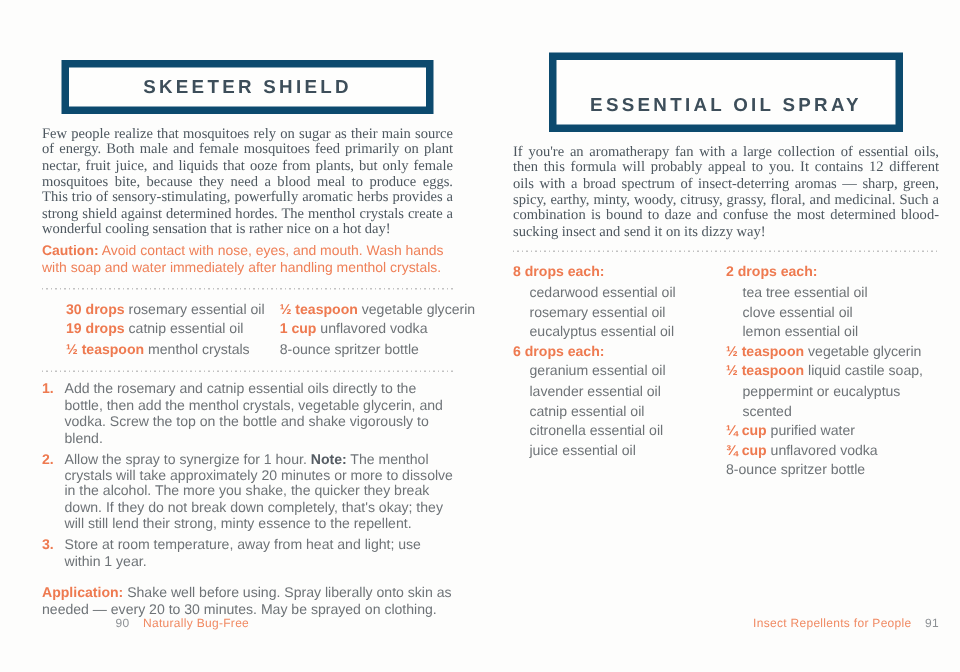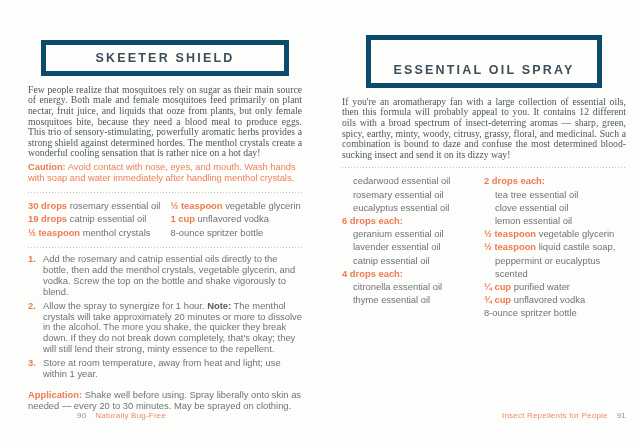--- a/index.html
+++ b/index.html
@@ -53,20 +53,21 @@
   }
 
   .ing-grid{display:flex;margin-top:1px;}
   .ing-col-a{width:52%;}
   .ing-col-b{width:48%;}
   .ing-line{
     font-size:9.4px;
     line-height:13.8px;
     color:#6e7377;
     white-space:nowrap;
+    margin-left:16px;
   }
   .qty{color:#ee7a50;font-weight:bold;}
 
   .steps{margin:5px 0 0 0;}
   .step{
     display:flex;
     font-size:9.4px;
     line-height:10.9px;
     color:#6e7377;
     margin-bottom:3px;
@@ -161,30 +162,30 @@
     <div class="title-box">
       <h1><br><span>ESSENTIAL OIL SPRAY</span></h1>
     </div>
 
     <p class="intro">If you're an aromatherapy fan with a large collection of essential oils, then this formula will probably appeal to you. It contains 12 different oils with a broad spectrum of insect-deterring aromas — sharp, green, spicy, earthy, minty, woody, citrusy, grassy, floral, and medicinal. Such a combination is bound to daze and confuse the most determined blood-sucking insect and send it on its dizzy way!</p>
 
     <div class="dotted"></div>
 
     <div class="r-ing">
       <div class="r-col r-col-a">
+        <div class="g-header">8 drops each:</div>
         <div class="g-item">cedarwood essential oil</div>
         <div class="g-item">rosemary essential oil</div>
         <div class="g-item">eucalyptus essential oil</div>
         <div class="g-header">6 drops each:</div>
         <div class="g-item">geranium essential oil</div>
         <div class="g-item">lavender essential oil</div>
         <div class="g-item">catnip essential oil</div>
-        <div class="g-header">4 drops each:</div>
         <div class="g-item">citronella essential oil</div>
-        <div class="g-item">thyme essential oil</div>
+        <div class="g-item">juice essential oil</div>
       </div>
       <div class="r-col r-col-b">
         <div class="g-header">2 drops each:</div>
         <div class="g-item">tea tree essential oil</div>
         <div class="g-item">clove essential oil</div>
         <div class="g-item">lemon essential oil</div>
         <div class="extra"><span class="qty">½ teaspoon</span> <span>vegetable glycerin</span></div>
         <div class="extra"><span class="qty">½ teaspoon</span> <span>liquid castile soap, peppermint or eucalyptus scented</span></div>
         <div class="extra"><span class="qty">¼ cup</span> <span>purified water</span></div>
         <div class="extra"><span class="qty">¾ cup</span> <span>unflavored vodka</span></div>

